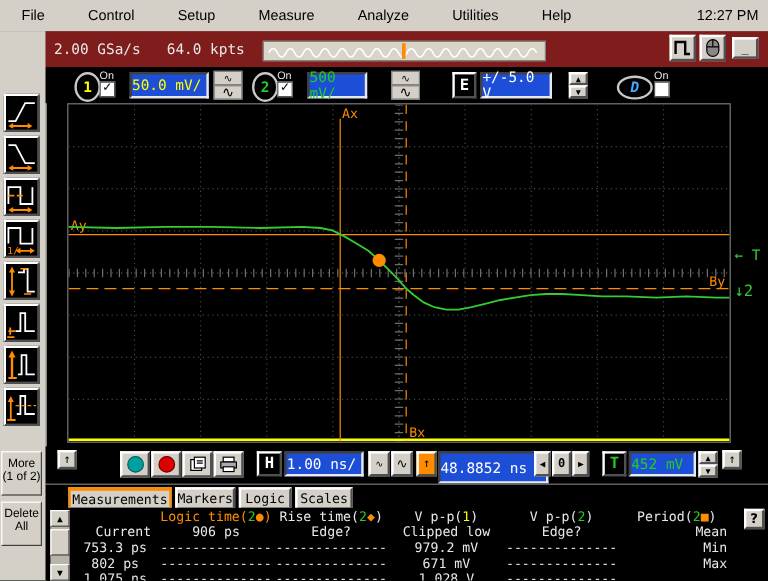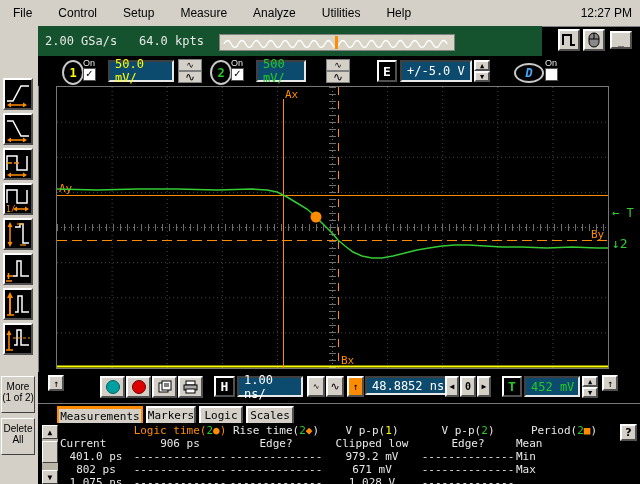--- a/index.html
+++ b/index.html
@@ -2,43 +2,43 @@
 <html><head>
 <meta charset="utf-8">
 <style>
   html,body{margin:0;padding:0;background:#000;}
   #app{position:relative;width:640px;height:484px;background:#000;overflow:hidden;
        font-family:"DejaVu Sans Mono",monospace;}
   .sans{font-family:"Liberation Sans",sans-serif;}
   
   .raised{background:#d4d0c8;border-top:1px solid #fff;border-left:1px solid #fff;
           border-right:1px solid #404040;border-bottom:1px solid #404040;}
-  .disp{position:absolute;box-sizing:border-box;background:#0c4a6e;
+  .disp{position:absolute;box-sizing:border-box;background:#1d4ed8;
         border-top:2px solid #404040;border-left:2px solid #404040;
         border-right:2px solid #e8e8e8;border-bottom:2px solid #e8e8e8;
-        display:flex;align-items:center;padding-left:5px;
+        display:flex;align-items:center;padding-left:0;
         font:12px "DejaVu Sans Mono",monospace;color:#fff;}
   
   #menubar{position:absolute;left:0;top:0;width:640px;height:26px;background:#d4d0c8;
            border-bottom:1px solid #808080;display:flex;align-items:center;
            font-size:12px;color:#000;}
-  #menubar .mi{padding:0 13px;}
+  #menubar .mi{padding:0 18px;}
   #clock{margin-left:auto;padding-right:8px;}
   
   #sidebar{position:absolute;left:0;top:26px;width:38px;height:458px;background:#d4d0c8;
            border-right:1px solid #808080;}
   .sbtn{position:absolute;left:3px;width:30px;height:32px;background:#000;
         border-top:2px solid #fff;border-left:2px solid #fff;
         border-right:2px solid #505050;border-bottom:2px solid #505050;
         box-sizing:border-box;display:flex;align-items:center;justify-content:center;}
   .stxt{position:absolute;left:1px;width:34px;box-sizing:border-box;
         font:10px "Liberation Sans",sans-serif;text-align:center;line-height:11px;
         padding-top:4px;}
   
-  #statusrow{position:absolute;left:38px;top:26px;width:504px;height:30px;background:#14532d;}
+  #statusrow{position:absolute;left:38px;top:26px;width:602px;height:30px;background:#7f1d1d;}
   #samp{position:absolute;left:7px;top:8px;color:#e8e8e8;font-size:12px;}
   #previewbar{position:absolute;left:181px;top:8px;width:236px;height:17px;
               background:#d8d4c8;border:1px solid #808080;box-sizing:border-box;}
   
   #chrow{position:absolute;left:38px;top:56px;width:602px;height:30px;background:#000;}
   .badge{position:absolute;top:4px;width:18px;height:21px;background:#000;
          border:2px solid #c8c8c8;border-radius:50%;display:flex;align-items:center;
          justify-content:center;font:bold 12px "DejaVu Sans Mono",monospace;}
   .onbox{position:absolute;top:2px;width:22px;text-align:left;color:#e8e8e8;
          font:9px "Liberation Sans",sans-serif;}
@@ -71,21 +71,21 @@
               border-right:2px solid #ff8c00;}
   #scrollbar{position:absolute;left:4px;top:21px;width:16px;height:59px;background:#b8b4a8;}
   .scb{position:absolute;left:0;width:16px;height:14px;box-sizing:border-box;
        background:#d4d0c8;border-top:1px solid #fff;border-left:1px solid #fff;
        border-right:1px solid #404040;border-bottom:1px solid #404040;
        font-size:8px;display:flex;align-items:center;justify-content:center;color:#000;}
   #mtable{position:absolute;left:22px;top:20px;display:grid;
           grid-template-columns:72px 96px 96px 96px 96px 96px;
           font:11px "DejaVu Sans Mono",monospace;color:#e8e8e8;line-height:13px;}
   #mtable div{text-align:center;white-space:nowrap;}
-  #mtable .rl{text-align:left;padding-right:6px;}
+  #mtable .rl{text-align:right;padding-right:6px;}
   .org{color:#ff8c00;} .grn{color:#22cc22;} .yel{color:#ffff00;} .wht{color:#e8e8e8;}
   #helpbtn{position:absolute;left:582px;top:20px;width:17px;height:17px;
            font:bold 11px "DejaVu Sans",sans-serif;}
 </style>
 </head>
 <body>
 
 <div id="app">
 
   <div id="menubar" class="sans">
@@ -231,21 +231,21 @@
     <div class="disp" style="left:218px;top:4px;width:50px;height:22px;color:#22cc22">500 mV/</div>
     <div class="sqwrap" style="left:288px">
       <div class="sq" style="top:0">
           <span>∿</span>
         </div>
       <div class="sq" style="top:12px;font-size:12px">
           <span>∿</span>
         </div>
     </div>
     <div class="lbtn blkbtn" style="left:339px;top:4px;width:20px;height:22px;border-color:#fff #505050 #505050 #fff;border-style:solid;border-width:2px">E</div>
-    <div class="disp" style="left:362px;top:4px;width:72px;height:22px">+/-5.0 V</div>
+    <div class="disp" style="left:362px;top:4px;width:60px;height:22px">+/-5.0 V</div>
     <div style="position:absolute;left:436px;top:4px">
       <div class="lbtn" style="left:0;top:0;width:16px;height:11px;font-size:7px">
           <span>▲</span>
         </div>
       <div class="lbtn" style="left:0;top:11px;width:16px;height:11px;font-size:7px">
           <span>▼</span>
         </div>
     </div>
     <div class="badge" style="left:476px;top:7px;width:26px;height:16px;border-radius:50%;color:#44aaff;font-style:italic">D</div>
     <div class="onbox" style="left:507px">
@@ -324,21 +324,21 @@
     <div class="disp" style="left:199px;top:4px;width:66px;height:21px">1.00 ns/</div>
     <div class="lbtn" style="left:269px;top:4px;width:18px;height:21px;font-size:8px">
         <span>∿</span>
       </div>
     <div class="lbtn" style="left:288px;top:4px;width:18px;height:21px;font-size:11px">
         <span>∿</span>
       </div>
     <div class="lbtn" style="left:309px;top:4px;width:17px;height:21px;background:#ff8c00">
         <span>↑</span>
       </div>
-    <div class="disp" style="left:327px;top:4px;width:92px;height:19px">48.8852 ns</div>
+    <div class="disp" style="left:327px;top:4px;width:92px;height:27px">48.8852 ns</div>
     <div class="lbtn" style="left:407px;top:4px;width:14px;height:21px;font-size:8px">
         <span>◀</span>
       </div>
     <div class="lbtn" style="left:422px;top:4px;width:16px;height:21px;font-weight:bold">0</div>
     <div class="lbtn" style="left:439px;top:4px;width:14px;height:21px;font-size:8px">
         <span>▶</span>
       </div>
     <div class="lbtn blkbtn" style="left:464px;top:4px;width:20px;height:21px;color:#22cc22">T</div>
     <div class="disp" style="left:486px;top:4px;width:56px;height:21px;color:#22cc22">452 mV</div>
     <div style="position:absolute;left:544px;top:4px">
@@ -379,21 +379,21 @@
       <div class="wht"><span>V p-p(</span><span class="grn">2</span><span class="org"></span><span>)</span></div>
       <div class="wht"><span>Period(</span><span class="grn">2</span><span class="org">■</span><span>)</span></div>
 
       <div class="rl">Current</div>
       <div>906 ps</div>
       <div>Edge?</div>
       <div>Clipped low</div>
       <div>Edge?</div>
 
       <div class="rl">Mean</div>
-      <div>401.0 ps</div>
+      <div>753.3 ps</div>
       <div>--------------</div>
       <div>--------------</div>
       <div>979.2 mV</div>
       <div>--------------</div>
 
       <div class="rl">Min</div>
       <div>802 ps</div>
       <div>--------------</div>
       <div>--------------</div>
       <div>671 mV</div>

